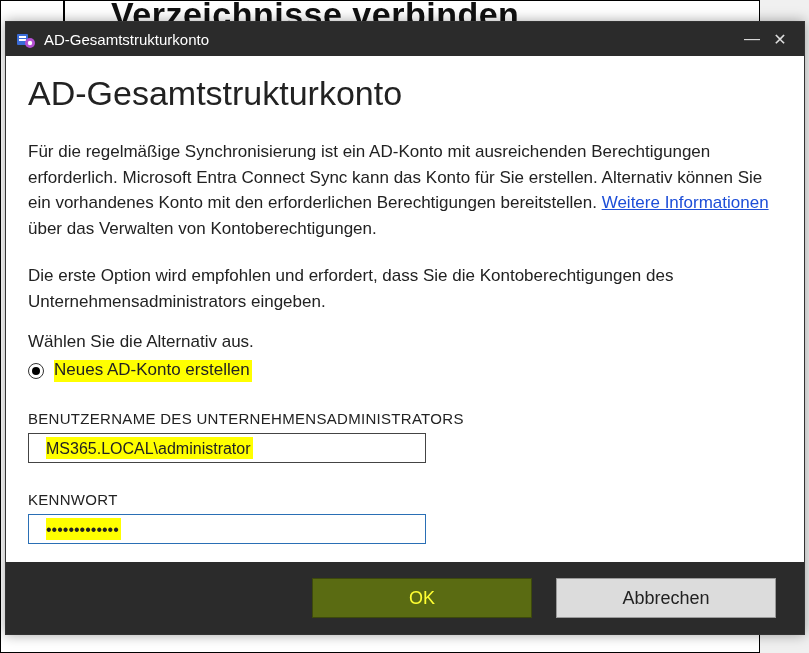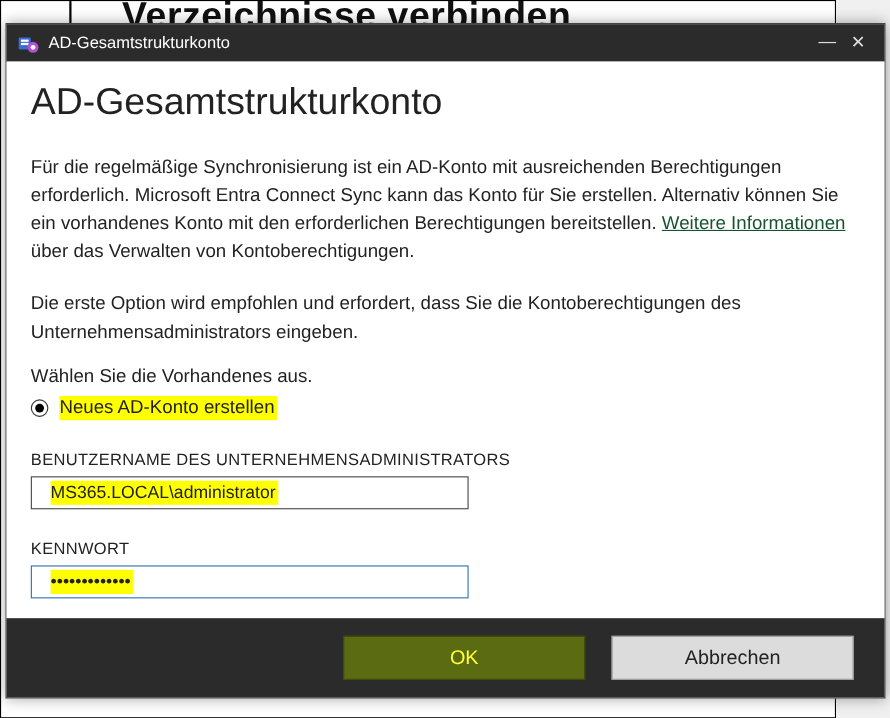--- a/index.html
+++ b/index.html
@@ -8,21 +8,21 @@
   .bg-text { position: absolute; top: -6px; left: 110px; font-size: 34px; font-weight: 700; color: #111; letter-spacing: 0.5px; }
   .bg-border { position: absolute; left: 62px; top: 0; height: 24px; width: 690px; border-left: 2px solid #000; border-bottom: 2px solid #000; pointer-events:none; }
   .dialog { position: absolute; left: 4px; top: 20px; width: 800px; height: 614px; background: #fff; box-shadow: 0 0 12px rgba(0,0,0,.35); border: 1px solid #333; }
   .titlebar { height: 34px; background: #2b2b2b; color: #fff; display: flex; align-items: center; padding: 0 10px; }
   .titlebar .icon-slot { width: 20px; height: 20px; margin-right: 8px; display: flex; align-items:center; justify-content:center; }
   .titlebar .title { font-size: 15px; flex: 1; }
   .titlebar .winbtn { width: 28px; text-align: center; font-size: 16px; cursor: pointer; color: #ddd; }
   .content { padding: 18px 22px 10px 22px; color: #222; height: calc(100% - 34px - 72px); overflow: hidden; background:#fff; }
   .h1 { font-size: 34px; font-weight: 400; color: #222; margin-bottom: 26px; }
   .para { font-size: 17px; line-height: 1.5; color: #222; margin-bottom: 8px; }
-  .para a, .link { color: #14532d; text-decoration: underline; cursor: pointer; }
+  .para a, .link { color: #1d4ed8; text-decoration: underline; cursor: pointer; }
   .spacer { height: 14px; }
   .opt-label { font-size: 17px; margin-bottom: 8px; margin-top: 18px; }
   .radio-row { display: flex; align-items: center; font-size: 17px; margin: 6px 0; cursor: pointer; }
   .radio { width: 16px; height: 16px; border-radius: 50%; border: 1.5px solid #333; margin-right: 10px; display: inline-flex; align-items:center; justify-content:center; background:#fff; }
   .radio.checked::after { content:""; width: 8px; height: 8px; border-radius:50%; background:#000; display:block; }
   .hl { background: #ffff00; display: inline; padding: 0 2px 2px 0; }
   .field-label { font-size: 15px; letter-spacing: .3px; margin-top: 28px; margin-bottom: 6px; }
   .text-input { width: 398px; height: 30px; border: 1px solid #444; padding: 3px 17px; font-size: 16px; font-family: inherit; display:flex; align-items:center; }
   .text-input.focus { border: 1.5px solid #2a6fb5; }
   .input-hl { display:inline-block; height: 100%; line-height: 24px; }
@@ -59,21 +59,21 @@
       <div class="h1">AD-Gesamtstrukturkonto</div>
 
       <p class="para">
         <span>Für die regelmäßige Synchronisierung ist ein AD-Konto mit ausreichenden Berechtigungen erforderlich. Microsoft Entra Connect Sync kann das Konto für Sie erstellen. Alternativ können Sie ein vorhandenes Konto mit den erforderlichen Berechtigungen bereitstellen. </span><a class="link">Weitere Informationen</a><span> über das Verwalten von Kontoberechtigungen.</span>
       </p>
 
       <div class="spacer"></div>
 
       <p class="para">Die erste Option wird empfohlen und erfordert, dass Sie die Kontoberechtigungen des Unternehmensadministrators eingeben.</p>
 
-      <div class="opt-label">Wählen Sie die Vorhandenes aus.</div>
+      <div class="opt-label">Wählen Sie die Alternativ aus.</div>
 
       <div class="radio-row">
         <span class="radio checked"></span>
         <span class="hl">Neues AD-Konto erstellen</span>
       </div>
 
 
       <div class="field-label">BENUTZERNAME DES UNTERNEHMENSADMINISTRATORS</div>
       <div class="text-input">
         <span class="hl input-hl">MS365.LOCAL\administrator</span>

